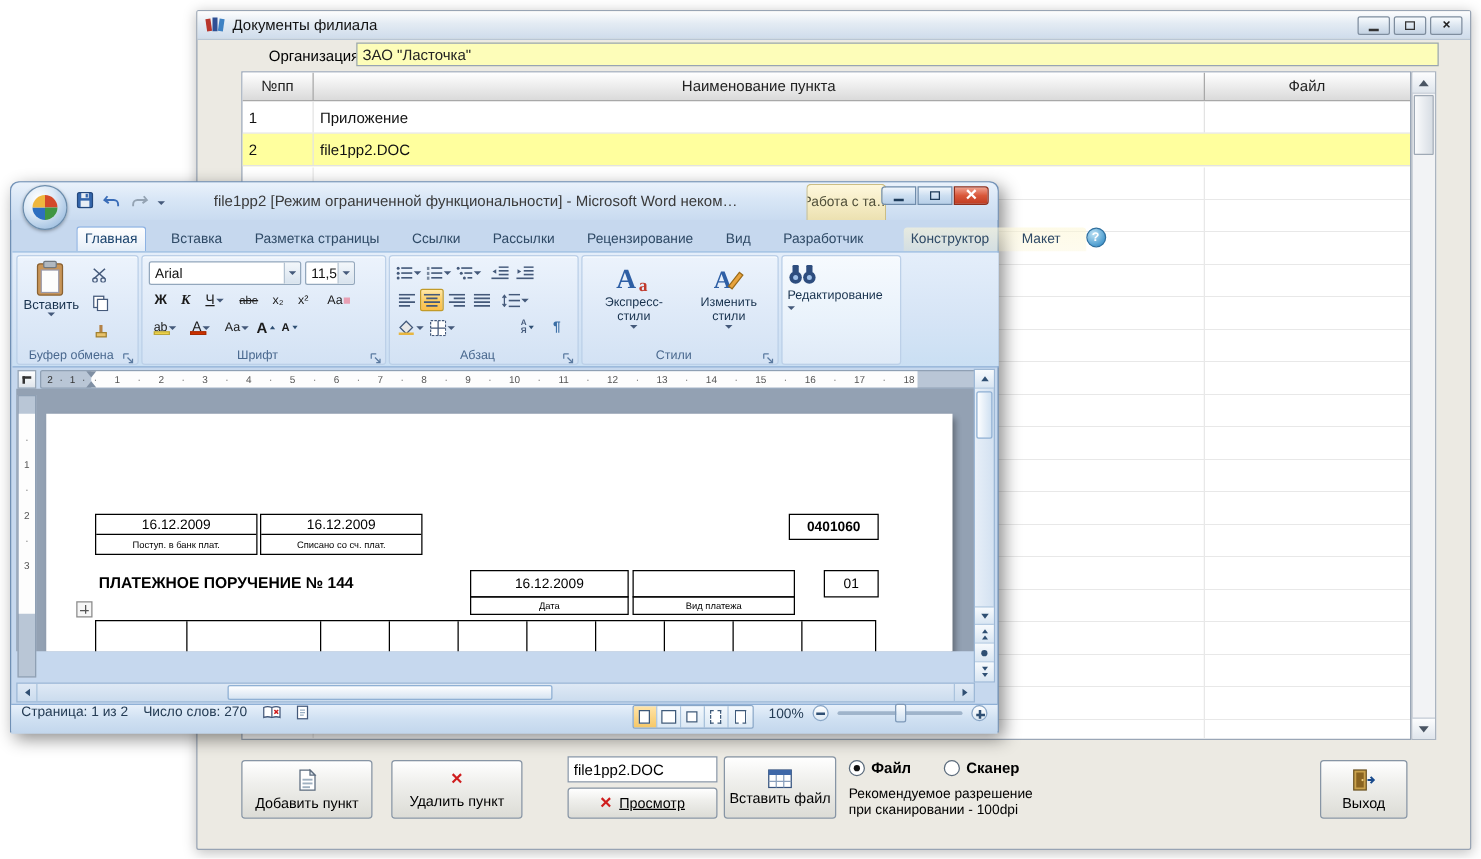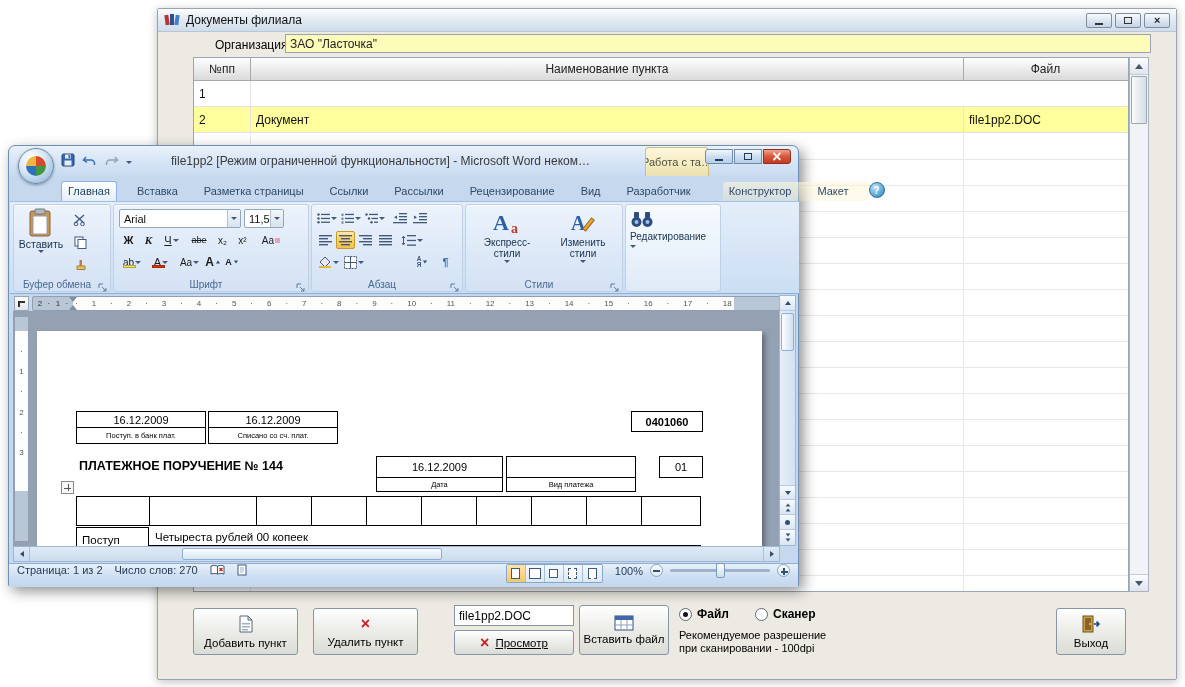--- a/index.html
+++ b/index.html
@@ -107,21 +107,21 @@
 #hruler .white{position:absolute;left:40px;right:47px;top:0;bottom:0;background:#fdfdfd}
 #hr-left{position:absolute;left:2px;top:0;width:36px;height:100%;display:flex;justify-content:space-around;align-items:center;font-size:8px;color:#333}
 #hr-main{position:absolute;left:40px;right:47px;top:0;height:100%;display:flex;justify-content:space-between;align-items:center;font-size:8px;color:#555;padding:0 2px}
 #hr-main span,#hr-left span{line-height:1}
 .ind-mark{position:absolute;left:36px;width:0;height:0;border-left:4px solid transparent;border-right:4px solid transparent}
 .ind-top{top:0;border-top:5px solid #7f8fa3}
 .ind-bot{bottom:0;border-bottom:5px solid #7f8fa3}
 #vruler{position:absolute;left:5px;top:170px;width:15px;height:226px;background:#b9c6d6;border:1px solid #8fa0b4;z-index:5}
 #vruler .white{position:absolute;left:0;right:0;top:14px;height:160px;background:#fdfdfd}
 #vr-main{position:absolute;left:0;top:30px;width:100%;height:110px;display:flex;flex-direction:column;justify-content:space-between;align-items:center;font-size:8px;color:#555}
-#docarea{position:absolute;left:4px;top:165px;width:768px;height:235px;background:#93a1b3;overflow:hidden}
+#docarea{position:absolute;left:4px;top:165px;width:768px;height:210px;background:#93a1b3;overflow:hidden}
 #page{position:absolute;left:24px;top:20px;width:725px;height:216px;background:#fff;box-shadow:3px 3px 5px rgba(0,0,0,.35)}
 .po-box{position:absolute;border:1px solid #000}
 .po-date{height:16px;border-bottom:1px solid #000;display:flex;align-items:center;justify-content:center;font-size:11px}
 .po-sub{height:15px;display:flex;align-items:center;justify-content:center;font-size:7.5px;text-align:center}
 .po-cell{position:absolute;border:1px solid #000;display:flex;align-items:center;justify-content:center}
 #po-title{position:absolute;left:42px;top:128px;font-size:12.5px;font-weight:bold;white-space:nowrap}
 #po-grid{position:absolute;left:39px;top:165px;width:625px;height:30px;border:1px solid #000;display:flex}
 #po-grid i{border-right:1px solid #000;height:100%}
 #po-sumline{position:absolute;left:112px;top:214px;width:552px;height:1px;background:#000}
 #tbl-handle{position:absolute;left:48px;top:170px;width:13px;height:13px;background:#f6f6f6;border:1px solid #8a8a8a;z-index:4}
@@ -181,24 +181,24 @@
     <input id="org-input" readonly="" value="ЗАО &quot;Ласточка&quot;" style="">
 
     <div id="bw-table">
       <div class="bw-thead">
         <div class="th c-num">№пп</div>
         <div class="th c-name">Наименование пункта</div>
         <div class="th c-file">Файл</div>
       </div>
       <div class="bw-row">
         <div class="td c-num">1</div>
+        <div class="td c-name">Приложение</div>
       </div>
       <div class="bw-row selected">
         <div class="td c-num">2</div>
-        <div class="td c-name">Документ</div>
         <div class="td c-file">file1pp2.DOC</div>
       </div>
       <div id="bw-grid">
         <i class="vl" style="left:56px"></i>
         <i class="vl" style="left:769px"></i>
       </div>
     </div>
 
     <div id="bw-vscroll">
       <span class="sb-btn top">

